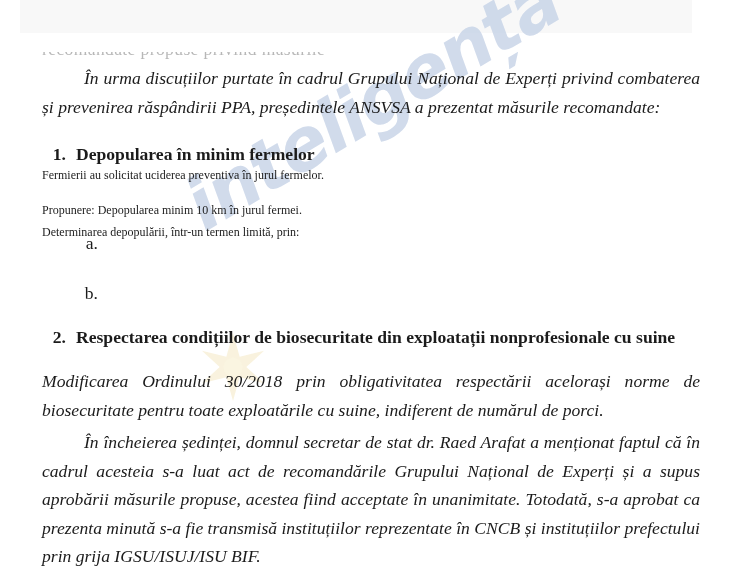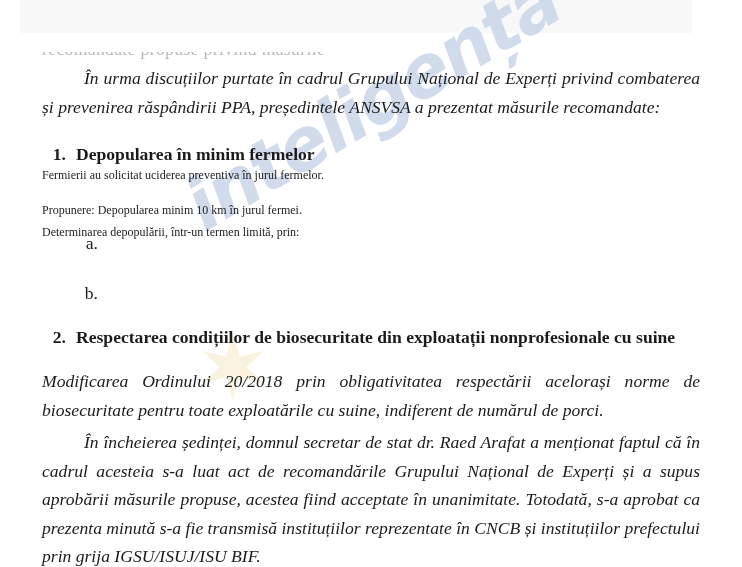--- a/index.html
+++ b/index.html
@@ -196,21 +196,21 @@
     <div class="subitem" style="top:279px;">
       <span class="marker">b.</span>
     </div>
 
     <div class="numitem bold" style="top:323px;">
       <span class="marker">2.</span>
       <span class="body justify">Respectarea condițiilor de biosecuritate din exploatații nonprofesionale cu suine</span>
     </div>
 
     <div class="block" style="top:367px;">
-      <p class="para">Modificarea Ordinului 20/2018 prin obligativitatea respectării acelorași norme de biosecuritate pentru toate exploatările cu suine, indiferent de numărul de porci.</p>
+      <p class="para">Modificarea Ordinului 30/2018 prin obligativitatea respectării acelorași norme de biosecuritate pentru toate exploatările cu suine, indiferent de numărul de porci.</p>
     </div>
 
     <div class="block" style="top:428px;">
       <p class="para"><span class="indent"></span><span>În încheierea ședinței, domnul secretar de stat dr. Raed Arafat a menționat faptul că în cadrul acesteia s-a luat act de recomandările Grupului Național de Experți și a supus aprobării măsurile propuse, acestea fiind acceptate în unanimitate. Totodată, s-a aprobat ca prezenta minută s-a fie transmisă instituțiilor reprezentate în CNCB și instituțiilor prefectului prin grija IGSU/ISUJ/ISU BIF.</span></p>
     </div>
 
   </div>
 </div>
 
 </body></html>

